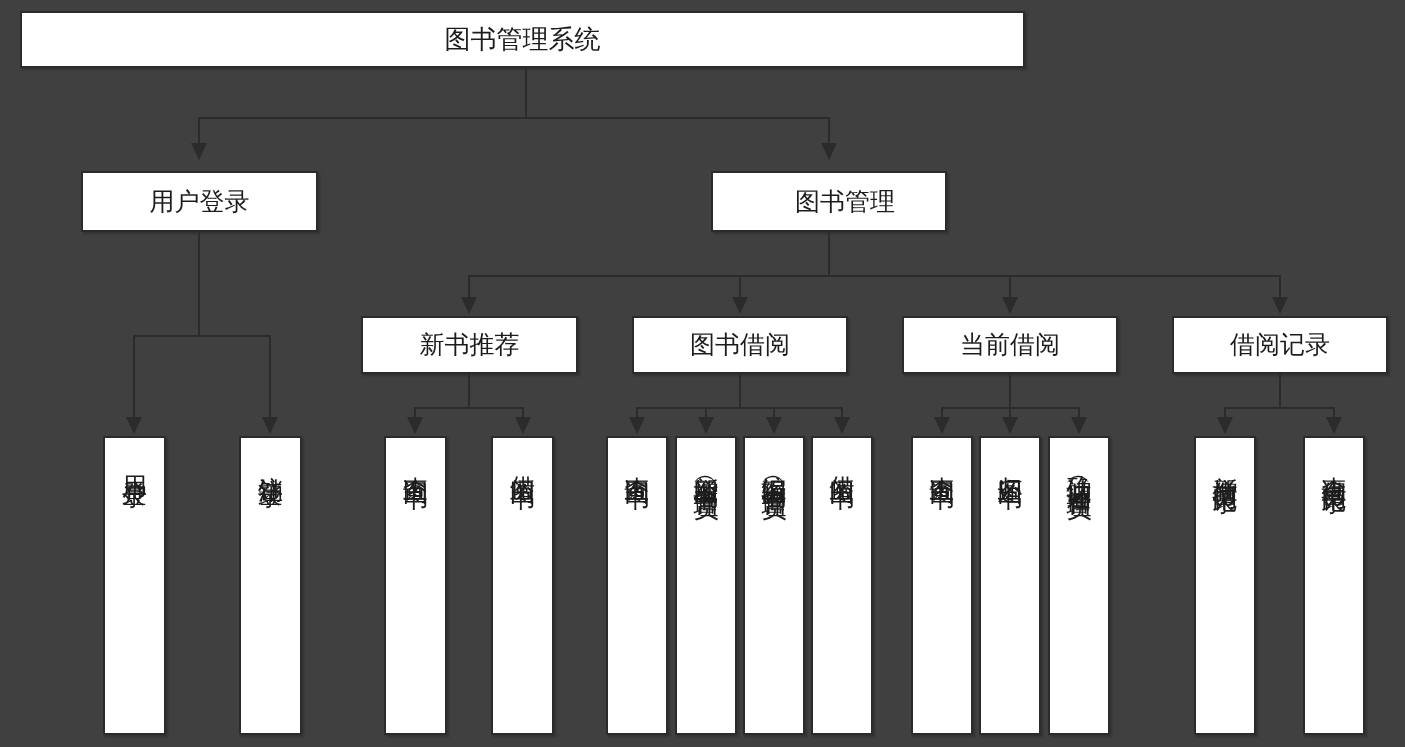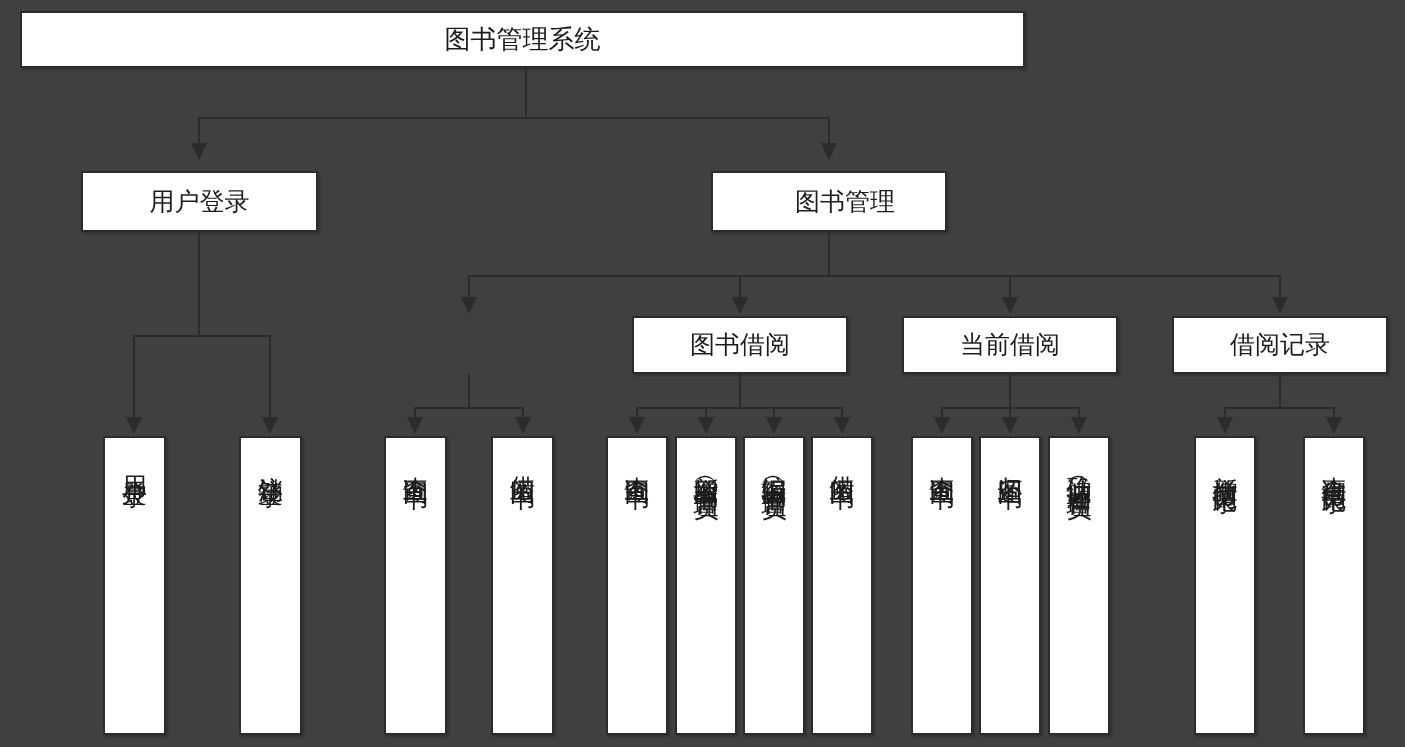--- a/index.html
+++ b/index.html
@@ -111,20 +111,23 @@
   <div class="edge h" style="left:468px; top:275px; width:813px; height:2px;"></div>
   <div class="edge v" style="left:468px; top:275px; width:2px; height:24px;"></div>
   <div class="arrow" style="left:461px; top:297px;"></div>
   <div class="edge v" style="left:739px; top:275px; width:2px; height:24px;"></div>
   <div class="arrow" style="left:732px; top:297px;"></div>
   <div class="edge v" style="left:1009px; top:275px; width:2px; height:24px;"></div>
   <div class="arrow" style="left:1002px; top:297px;"></div>
   <div class="edge v" style="left:1279px; top:275px; width:2px; height:24px;"></div>
   <div class="arrow" style="left:1272px; top:297px;"></div>
 
+  <div class="node horiz" style="left:361px; top:316px; width:217px; height:58px;">
+    <span class="label">新书推荐</span>
+  </div>
   <div class="node horiz" style="left:632px; top:316px; width:216px; height:58px;">
     <span class="label">图书借阅</span>
   </div>
   <div class="node horiz" style="left:902px; top:316px; width:216px; height:58px;">
     <span class="label">当前借阅</span>
   </div>
   <div class="node horiz" style="left:1172px; top:316px; width:216px; height:58px;">
     <span class="label">借阅记录</span>
   </div>
 

